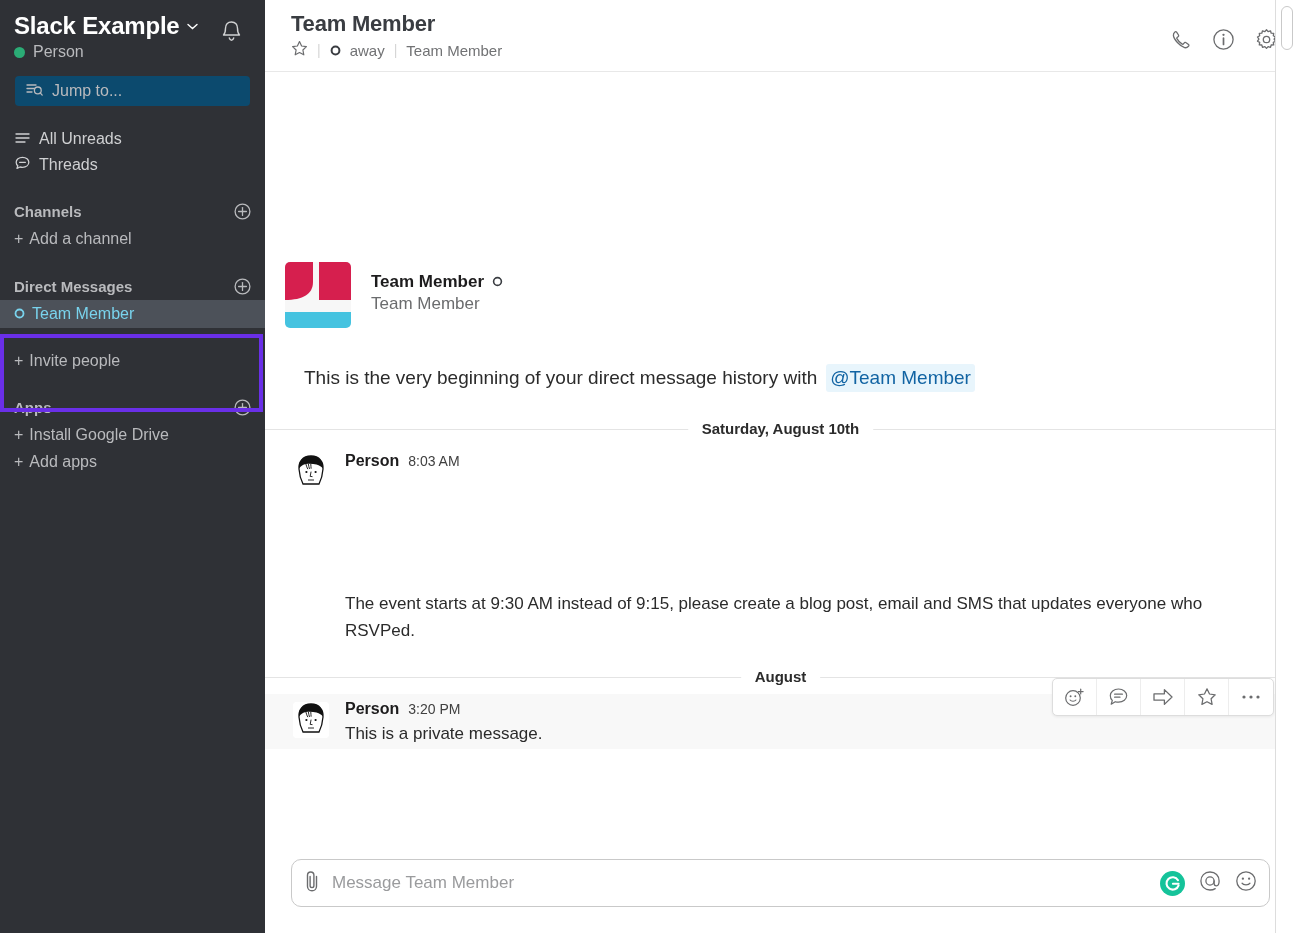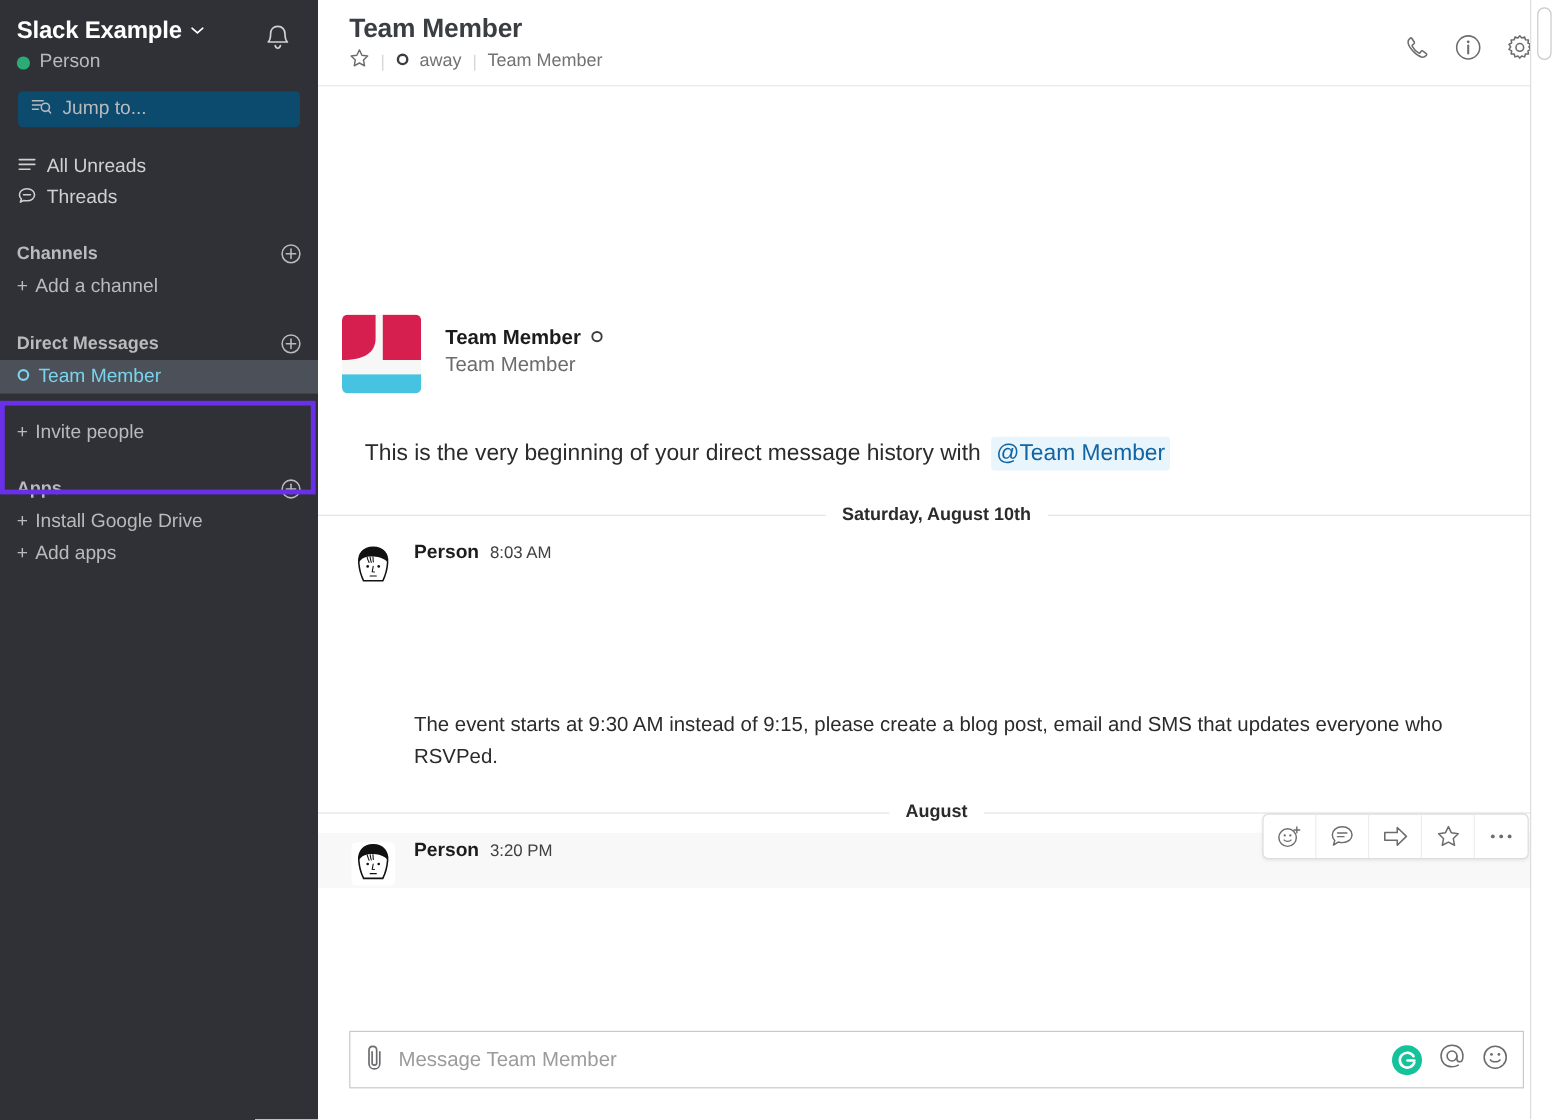--- a/index.html
+++ b/index.html
@@ -20,21 +20,21 @@
     color: #d1d2d3;
     padding-top: 6px;
   }
   .team-header {
     padding: 8px 14px 0 14px;
     display: flex; align-items: flex-start; justify-content: space-between;
   }
   .team-left { display: flex; flex-direction: column; }
   .team-name-row { display: flex; align-items: center; gap: 7px; }
   .team-name {
-    font-size: 20px; font-weight: bold; color: #ffffff;
+    font-size: 24px; font-weight: bold; color: #ffffff;
     letter-spacing: -0.2px; line-height: 24px;
   }
   .chev { color: #ffffff; font-size: 11px; line-height: 24px; }
   .user-row { display: flex; align-items: center; gap: 8px; margin-top: 4px; }
   .presence-dot {
     width: 11px; height: 11px; border-radius: 50%;
     background: #2bac76; flex: 0 0 11px;
   }
   .user-name { font-size: 16px; color: #b9babd; line-height: 20px; }
   .bell { margin-top: 5px; margin-right: 8px; }
@@ -169,21 +169,21 @@
   }
   .ha-btn {
     width: 44px; height: 36px; display: flex; align-items: center; justify-content: center;
     border-right: 1px solid #ededed; cursor: pointer;
   }
   .ha-btn:last-child { border-right: none; }
 
   
   .composer-wrap { flex: 0 0 auto; padding: 0 26px 26px 26px; background: #ffffff; }
   .composer {
-    height: 48px; border: 1px solid #c9c9c9; border-radius: 0;
+    height: 48px; border: 1px solid #c9c9c9; border-radius: 10px;
     display: flex; align-items: center; padding: 0 12px 0 10px; gap: 10px;
     background: #ffffff;
     justify-content: flex-end;
   }
   .composer-placeholder { flex: 1; font-size: 17px; color: #9a9b9d; }
   .composer-icons { display: flex; align-items: center; gap: 14px; }
   .grammarly {
     width: 25px; height: 25px; border-radius: 50%; background: #15c39a;
     display: flex; align-items: center; justify-content: center;
     color: #ffffff; font-size: 16px; font-weight: bold;
@@ -443,20 +443,21 @@
             <circle cx="22.6" cy="18" r="1.1" fill="#111111"></circle>
             <path d="M18 18 L17.2 22.4 L19.1 22.6" fill="none" stroke="#111111" stroke-width="0.9" stroke-linecap="round"></path>
             <line x1="15.4" y1="26" x2="20.6" y2="26" stroke="#111111" stroke-width="0.9" stroke-linecap="round"></line>
           </svg>
         </div>
         <div class="msg-body">
           <div class="msg-head">
             <span class="msg-author">Person</span>
             <span class="msg-time">3:20 PM</span>
           </div>
+          <div class="msg-text">This is a private message.</div>
         </div>
 
         <div class="hover-actions">
           <div class="ha-btn">
             <svg width="21" height="21" viewBox="0 0 21 21">
               <circle cx="9" cy="11" r="7.3" fill="none" stroke="#6b6c6e" stroke-width="1.2"></circle>
               <circle cx="6.6" cy="9.2" r="0.95" fill="#6b6c6e"></circle>
               <circle cx="11.3" cy="9.2" r="0.95" fill="#6b6c6e"></circle>
               <path d="M6.1 13 C7.1 14.6 10.9 14.6 11.9 13" fill="none" stroke="#6b6c6e" stroke-width="1.1" stroke-linecap="round"></path>
               <line x1="16.7" y1="2.2" x2="16.7" y2="7.0" stroke="#6b6c6e" stroke-width="1.2" stroke-linecap="round"></line>

